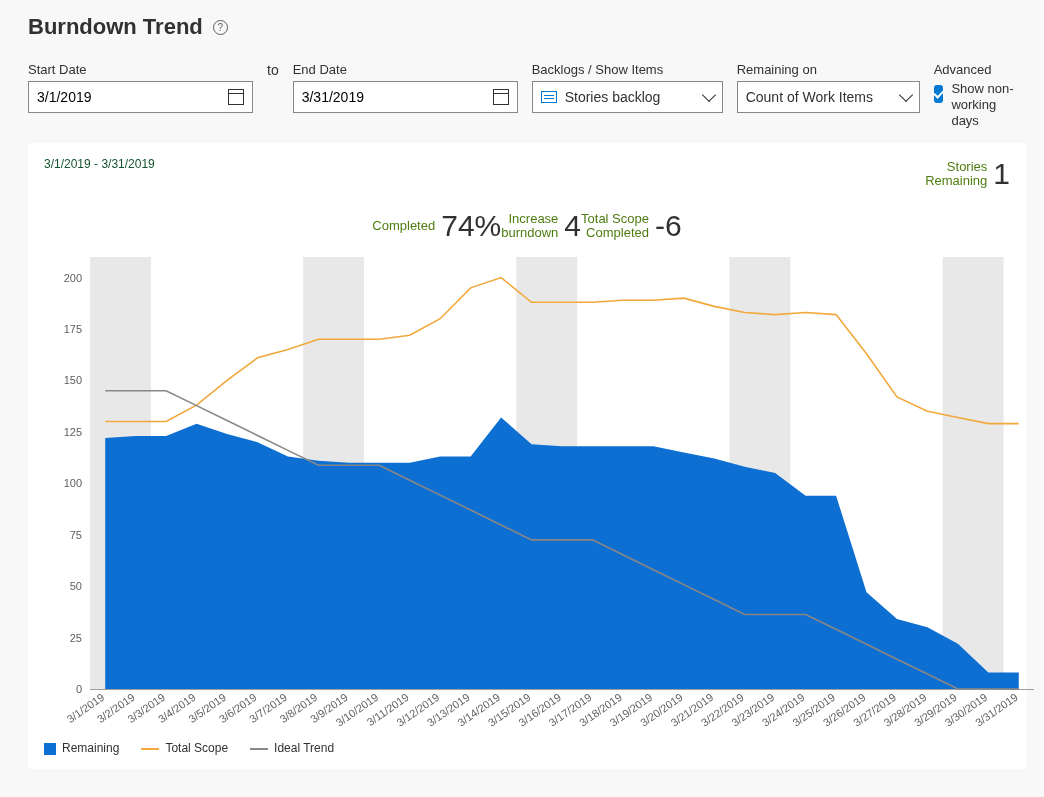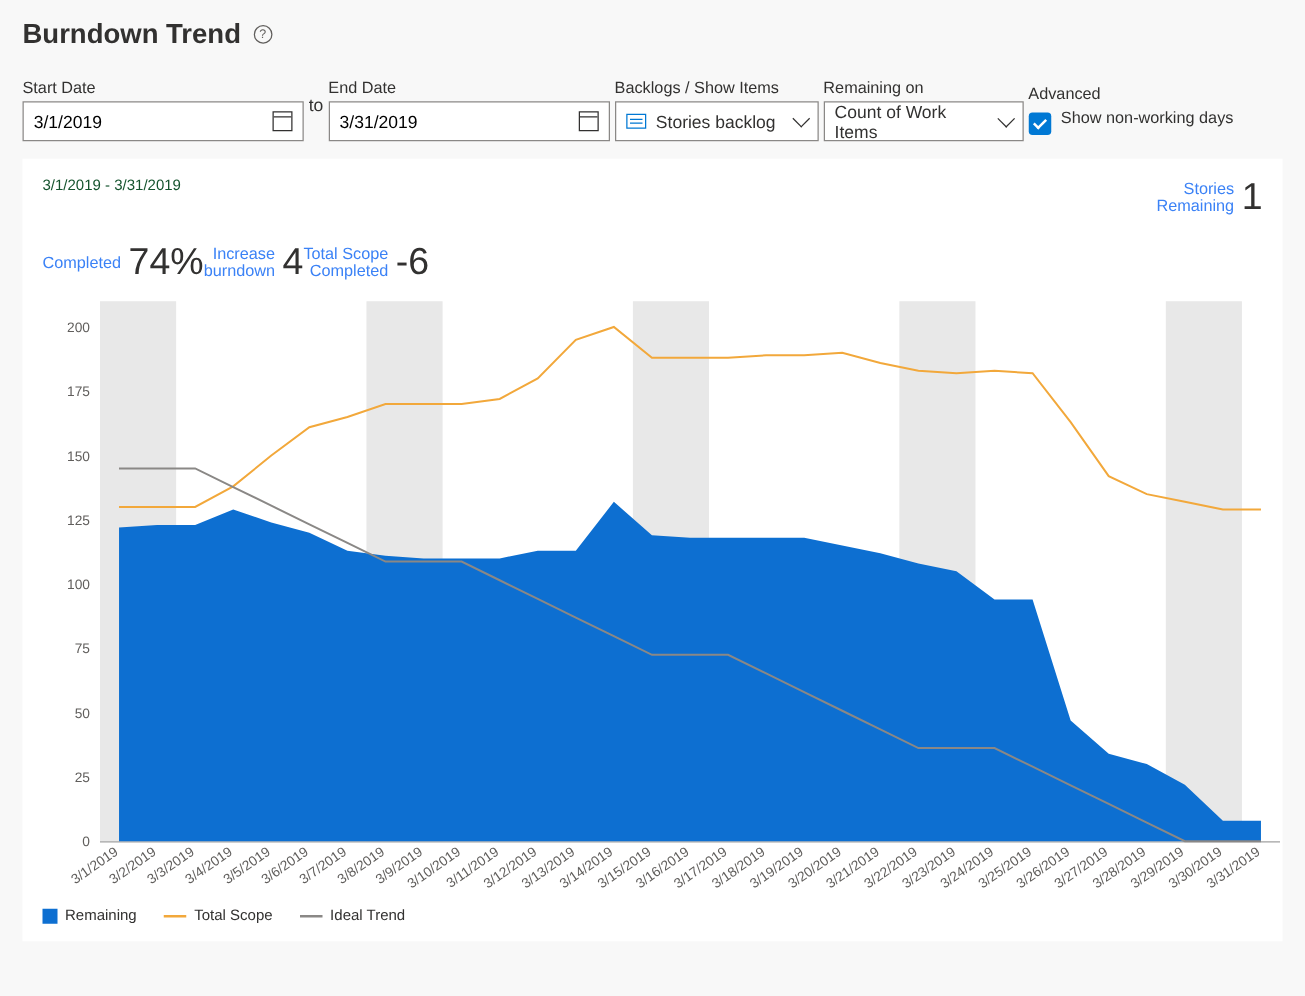--- a/index.html
+++ b/index.html
@@ -1,43 +1,43 @@
 <!DOCTYPE html>
 <html><head>
 <meta charset="utf-8">
 <style>
   *{box-sizing:border-box;margin:0;padding:0;font-family:"Segoe UI",Arial,sans-serif}
   body{background:#f8f8f8;width:1044px;height:797px;overflow:hidden;color:#323130}
-  .page{padding:10px 18px 0 18px}
+  .page{padding:10px 18px 0 28px}
   .title-row{display:flex;align-items:center;gap:10px;margin:4px 0 22px 0}
   .title{font-size:22px;font-weight:600}
   .help{width:15px;height:15px;border:1px solid #605e5c;border-radius:50%;display:flex;align-items:center;justify-content:center;font-size:10px;color:#605e5c}
-  .controls{display:flex;align-items:center;gap:4px;margin-bottom:14px}
+  .controls{display:flex;align-items:flex-start;gap:14px;margin-bottom:14px}
   .ctrl{display:flex;flex-direction:column;gap:4px}
   .ctrl-label{font-size:13px;color:#323130}
   .field{height:32px;border:1px solid #8a8886;background:#fff;display:flex;align-items:center;padding:0 8px;font-size:14px;gap:8px;justify-content:space-between}
   .field input{border:none;outline:none;font-size:14px;width:140px;background:transparent}
   .cal{width:16px;height:16px;position:relative;border:1px solid #323130}
   .cal:before{content:"";position:absolute;top:3px;left:0;right:0;border-top:1px solid #323130}
   .chev{width:10px;height:10px;border-right:1px solid #323130;border-bottom:1px solid #323130;transform:rotate(45deg);margin-top:-4px}
   .to{font-size:14px;padding-bottom:7px}
   .backlog-ico{width:16px;height:12px;border:1px solid #0078d4;position:relative}
   .backlog-ico:before,.backlog-ico:after{content:"";position:absolute;background:#0078d4;height:1px;left:2px;right:2px}
   .backlog-ico:before{top:3px}.backlog-ico:after{top:6px}
   .adv{display:flex;align-items:flex-start;gap:8px}
   .chk{width:18px;height:18px;background:#0078d4;border-radius:3px;display:flex;align-items:center;justify-content:center;margin-top:4px}
   .chk:after{content:"";width:4px;height:8px;border-right:2px solid #fff;border-bottom:2px solid #fff;transform:rotate(45deg);margin-top:-2px}
   .adv-text{font-size:13px;line-height:16px}
   .card{background:#fff;padding:14px 16px 14px 16px}
   .range{font-size:12px;color:#14532d}
   .metrics-top{display:flex;justify-content:flex-end;margin-top:-14px}
   .metric{display:flex;align-items:center;gap:6px}
-  .metric .lab{font-size:13px;color:#3b82f6;text-align:right;line-height:14px}
+  .metric .lab{font-size:13px;color:#4d7c0f;text-align:right;line-height:14px}
   .metric .val{font-size:30px;font-weight:300}
-  .metrics-row{display:flex;justify-content:flex-start;margin:18px 0 6px 0}
+  .metrics-row{display:flex;justify-content:center;margin:18px 0 6px 0}
   .chart-wrap{position:relative;height:480px;margin-top:8px}
   svg{display:block}
   .xlabel{font-size:11px;fill:#605e5c}
   .ylabel{font-size:11px;fill:#605e5c}
   .legend{display:flex;gap:22px;margin-top:10px;font-size:12px;color:#323130;align-items:center}
   .sw{width:12px;height:12px;display:inline-block;margin-right:6px;vertical-align:middle}
   .ln{width:18px;height:2px;display:inline-block;margin-right:6px;vertical-align:middle}
 </style>
 </head>
 <body>
@@ -59,31 +59,31 @@
     <div class="to">to</div>
     <div class="ctrl">
       <div class="ctrl-label">End Date</div>
       <div class="field" style="width:225px">
         <input value="3/31/2019" style="">
         <span class="cal"></span>
       </div>
     </div>
     <div class="ctrl">
       <div class="ctrl-label">Backlogs / Show Items</div>
-      <div class="field" style="width:163px">
+      <div class="field" style="width:191px">
         <span style="display:flex;align-items:center;gap:8px">
           <span class="backlog-ico"></span>
           <span>Stories backlog</span>
         </span>
         <span class="chev"></span>
       </div>
     </div>
     <div class="ctrl">
       <div class="ctrl-label">Remaining on</div>
-      <div class="field" style="width:160px">
+      <div class="field" style="width:183px">
         <span>Count of Work Items</span>
         <span class="chev"></span>
       </div>
     </div>
     <div class="ctrl">
       <div class="ctrl-label">Advanced</div>
       <div class="adv">
         <div class="chk"></div>
         <div class="adv-text">Show non-working days</div>
       </div>

